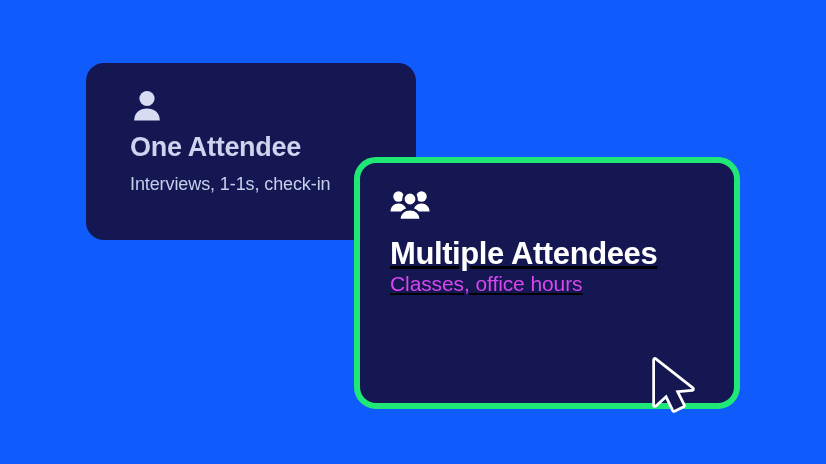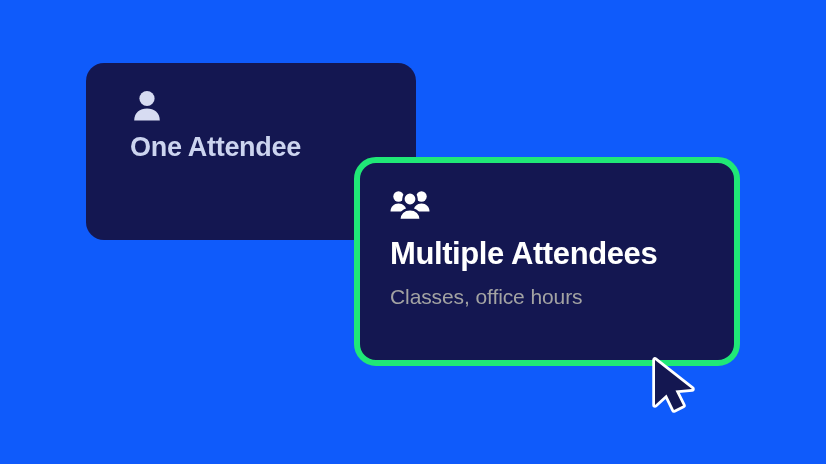--- a/index.html
+++ b/index.html
@@ -61,48 +61,48 @@
     line-height: 1.2;
     white-space: nowrap;
   }
 
   
   .card-multi {
     position: absolute;
     left: 354px;
     top: 157px;
     width: 386px;
-    height: 209px;
+    height: 252px;
     background: #141751;
     border: 6px solid #20e877;
     border-radius: 22px;
     z-index: 2;
     padding: 26px 28px 12px 30px;
+    text-decoration: underline;
   }
 
   .card-multi .icon-wrap {
     width: 40px;
     height: 32px;
     margin-bottom: 16px;
   }
 
   .card-multi .card-title {
     font-size: 31px;
     font-weight: bold;
     color: #ffffff;
     letter-spacing: -0.4px;
     line-height: 1.1;
     white-space: nowrap;
   }
 
   .card-multi .card-sub {
-    margin-top: 13px;
     font-size: 21px;
     font-weight: normal;
-    color: #a3a3a3;
+    color: #d946ef;
     letter-spacing: -0.1px;
     line-height: 1.2;
     white-space: nowrap;
   }
 
   
   .cursor {
     position: absolute;
     left: 650px;
     top: 356px;
@@ -121,20 +121,21 @@
 
     <div class="icon-wrap">
       <svg width="34" height="34" viewBox="0 0 34 34" aria-hidden="true">
         <circle cx="17" cy="9.5" r="7.6" fill="#d7dcf2"></circle>
         <path d="M4.2 31.5 C4.2 23.9 9.9 19.6 17 19.6 C24.1 19.6 29.8 23.9 29.8 31.5 Z" fill="#d7dcf2"></path>
       </svg>
     </div>
 
     <div class="card-title">One Attendee</div>
 
+    <div class="card-sub">Interviews, 1-1s, check-in</div>
   </div>
 
   <div class="card-multi">
 
     <div class="icon-wrap">
       <svg width="40" height="32" viewBox="0 0 40 32" aria-hidden="true">
 
         <circle cx="8.5" cy="7.5" r="5.2" fill="#ffffff"></circle>
 
         <circle cx="31.5" cy="7.5" r="5.2" fill="#ffffff"></circle>

